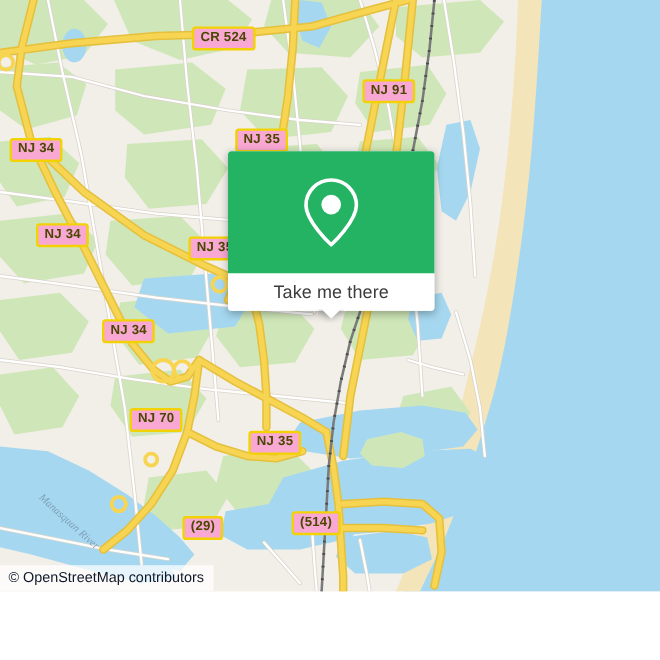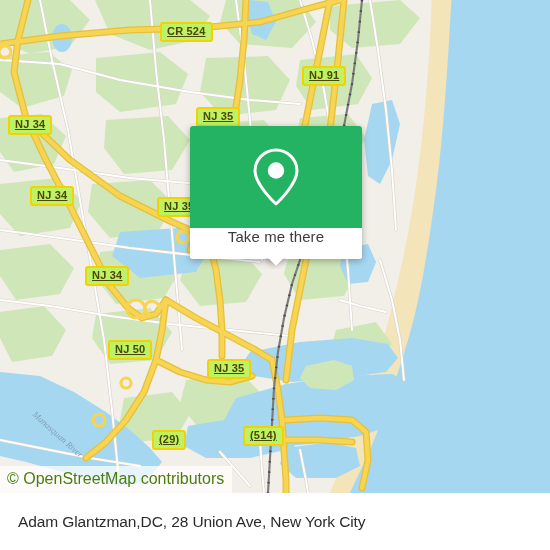--- a/index.html
+++ b/index.html
@@ -47,44 +47,43 @@
     color: #5b5400;
     font-size: 11px;
     font-weight: bold;
     line-height: 1;
     padding: 2px 5px 3px 5px;
     white-space: nowrap;
     letter-spacing: 0.2px;
     box-sizing: border-box;
   }
   .shield.fill {
-    background: #bef264;
+    background: #f9a8d4;
     border-color: #f2d202;
     color: #4b4600;
-    text-decoration: underline;
   }
 
   
   .water-label {
     position: absolute;
     color: #7f9fb8;
     font-size: 9px;
     font-style: italic;
     white-space: nowrap;
     font-family: "Liberation Serif", serif;
   }
 
   
   #attribution {
     position: absolute;
     left: 0;
     bottom: 0;
     background: rgba(255,255,255,0.72);
-    color: #4d7c0f;
-    font-size: 16px;
+    color: #0f172a;
+    font-size: 12px;
     padding: 3px 8px 4px 7px;
     line-height: 1.25;
     white-space: nowrap;
   }
 
   
   #popup-card {
     position: absolute;
     left: 190px;
     top: 126px;
@@ -99,20 +98,21 @@
     border-radius: 3px 3px 0 0;
     display: flex;
     align-items: center;
     justify-content: center;
   }
   #popup-foot {
     height: 31px;
     background: #ffffff;
     border-radius: 0 0 3px 3px;
     display: flex;
+    align-items: center;
     justify-content: center;
     position: relative;
   }
   #popup-label {
     font-size: 15px;
     color: #3c3c3c;
     letter-spacing: 0.1px;
   }
   #popup-tail {
     position: absolute;
@@ -359,21 +359,21 @@
       </g>
     </svg>
 
     <div class="shield fill" style="left:160px; top:22px;">CR 524</div>
     <div class="shield fill" style="left:302px; top:66px;">NJ 91</div>
     <div class="shield fill" style="left:8px; top:115px;">NJ 34</div>
     <div class="shield fill" style="left:196px; top:107px;">NJ 35</div>
     <div class="shield fill" style="left:30px; top:186px;">NJ 34</div>
     <div class="shield fill" style="left:157px; top:197px;">NJ 35</div>
     <div class="shield fill" style="left:85px; top:266px;">NJ 34</div>
-    <div class="shield fill" style="left:108px; top:340px;">NJ 50</div>
+    <div class="shield fill" style="left:108px; top:340px;">NJ 70</div>
     <div class="shield fill" style="left:207px; top:359px;">NJ 35</div>
     <div class="shield fill" style="left:152px; top:430px;">(29)</div>
     <div class="shield fill" style="left:243px; top:426px;">(514)</div>
 
     <div class="water-label" style="left:34px; top:408px; transform:rotate(42deg); transform-origin:left center;">Manasquan River</div>
 
     <div id="popup-card">
       <div id="popup-head" style="background:#24b263;">
         <svg width="52" height="62" viewBox="0 0 52 62">
           <path d="M26,4 C14.4,4 5,13.4 5,25 C5,38.5 26,58 26,58
@@ -384,16 +384,15 @@
       <div id="popup-foot">
         <span id="popup-label">Take me there</span>
         <span id="popup-tail"></span>
       </div>
     </div>
 
     <div id="attribution">© OpenStreetMap contributors</div>
   </div>
 
   <div id="footer">
-    <div id="footer-address">Adam Glantzman,DC, 28 Union Ave, New York City</div>
   </div>
 
 </div>
 
 </body></html>

